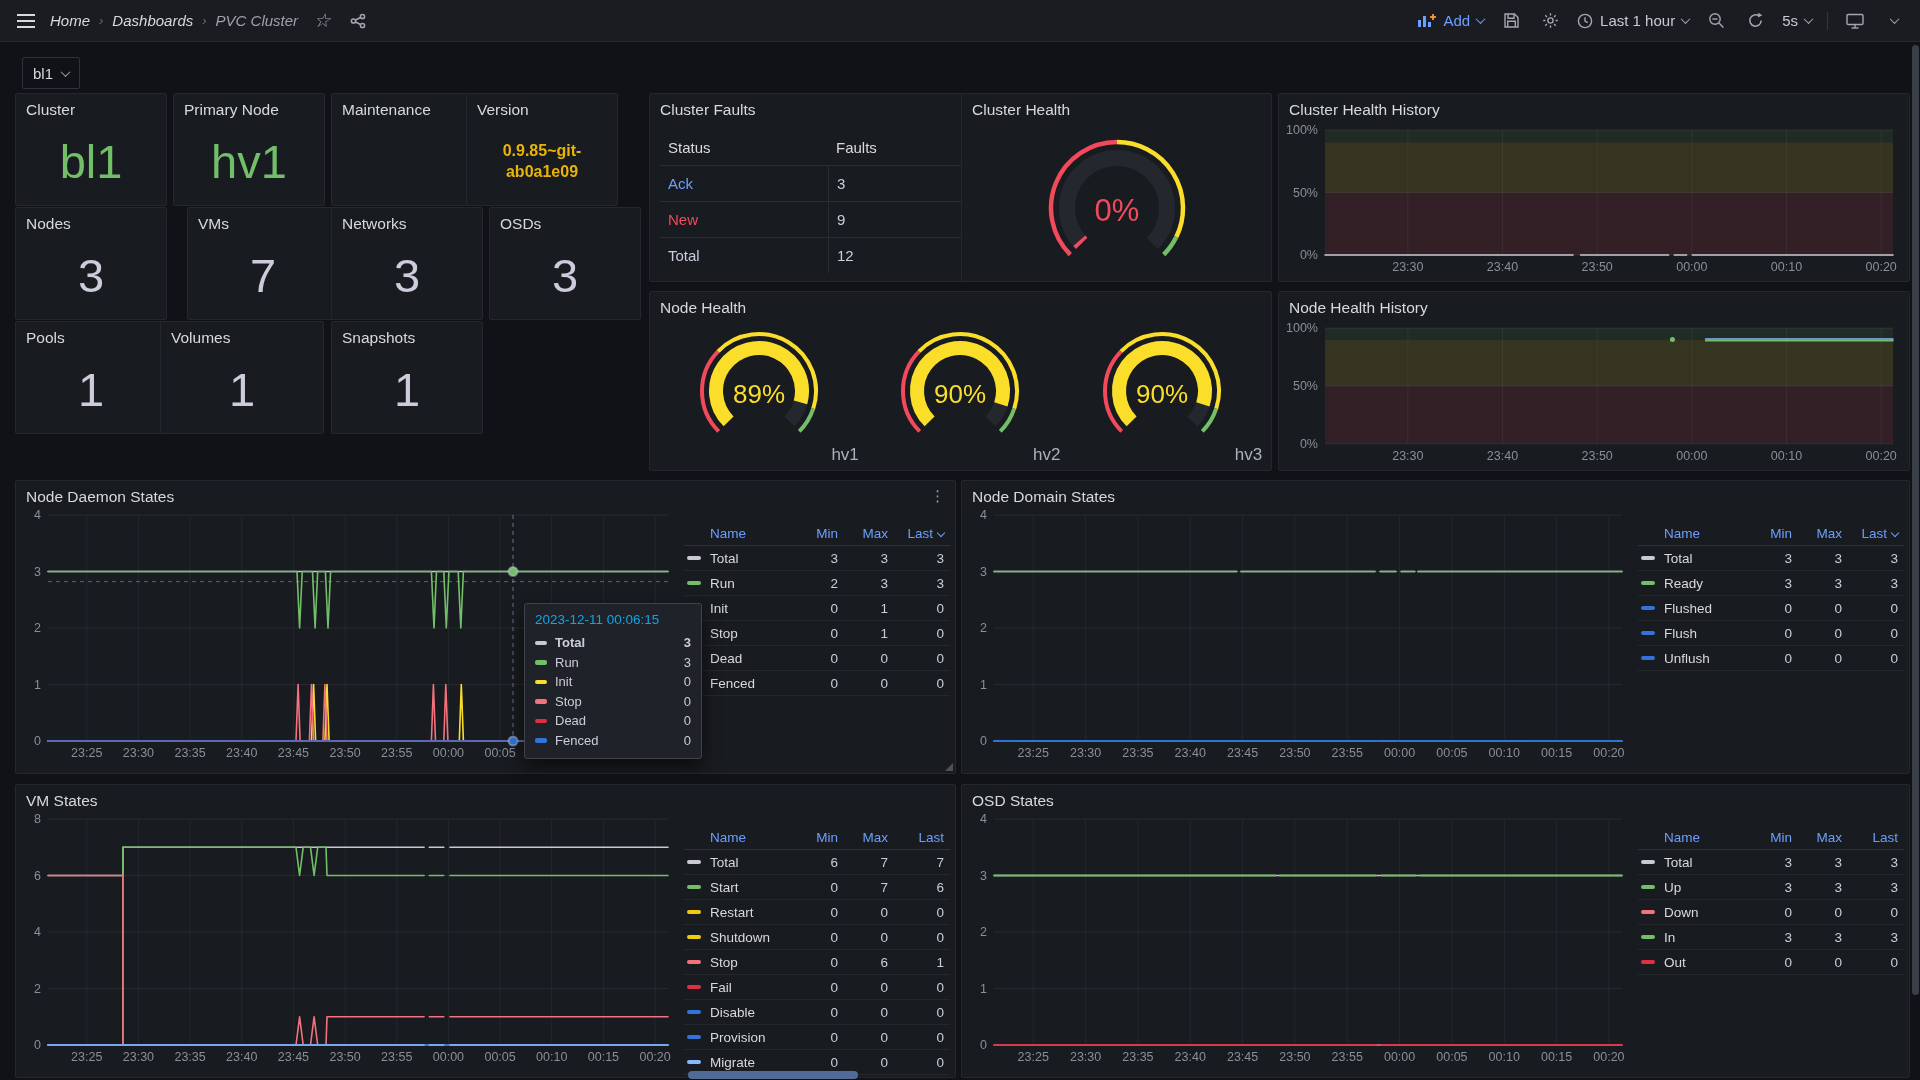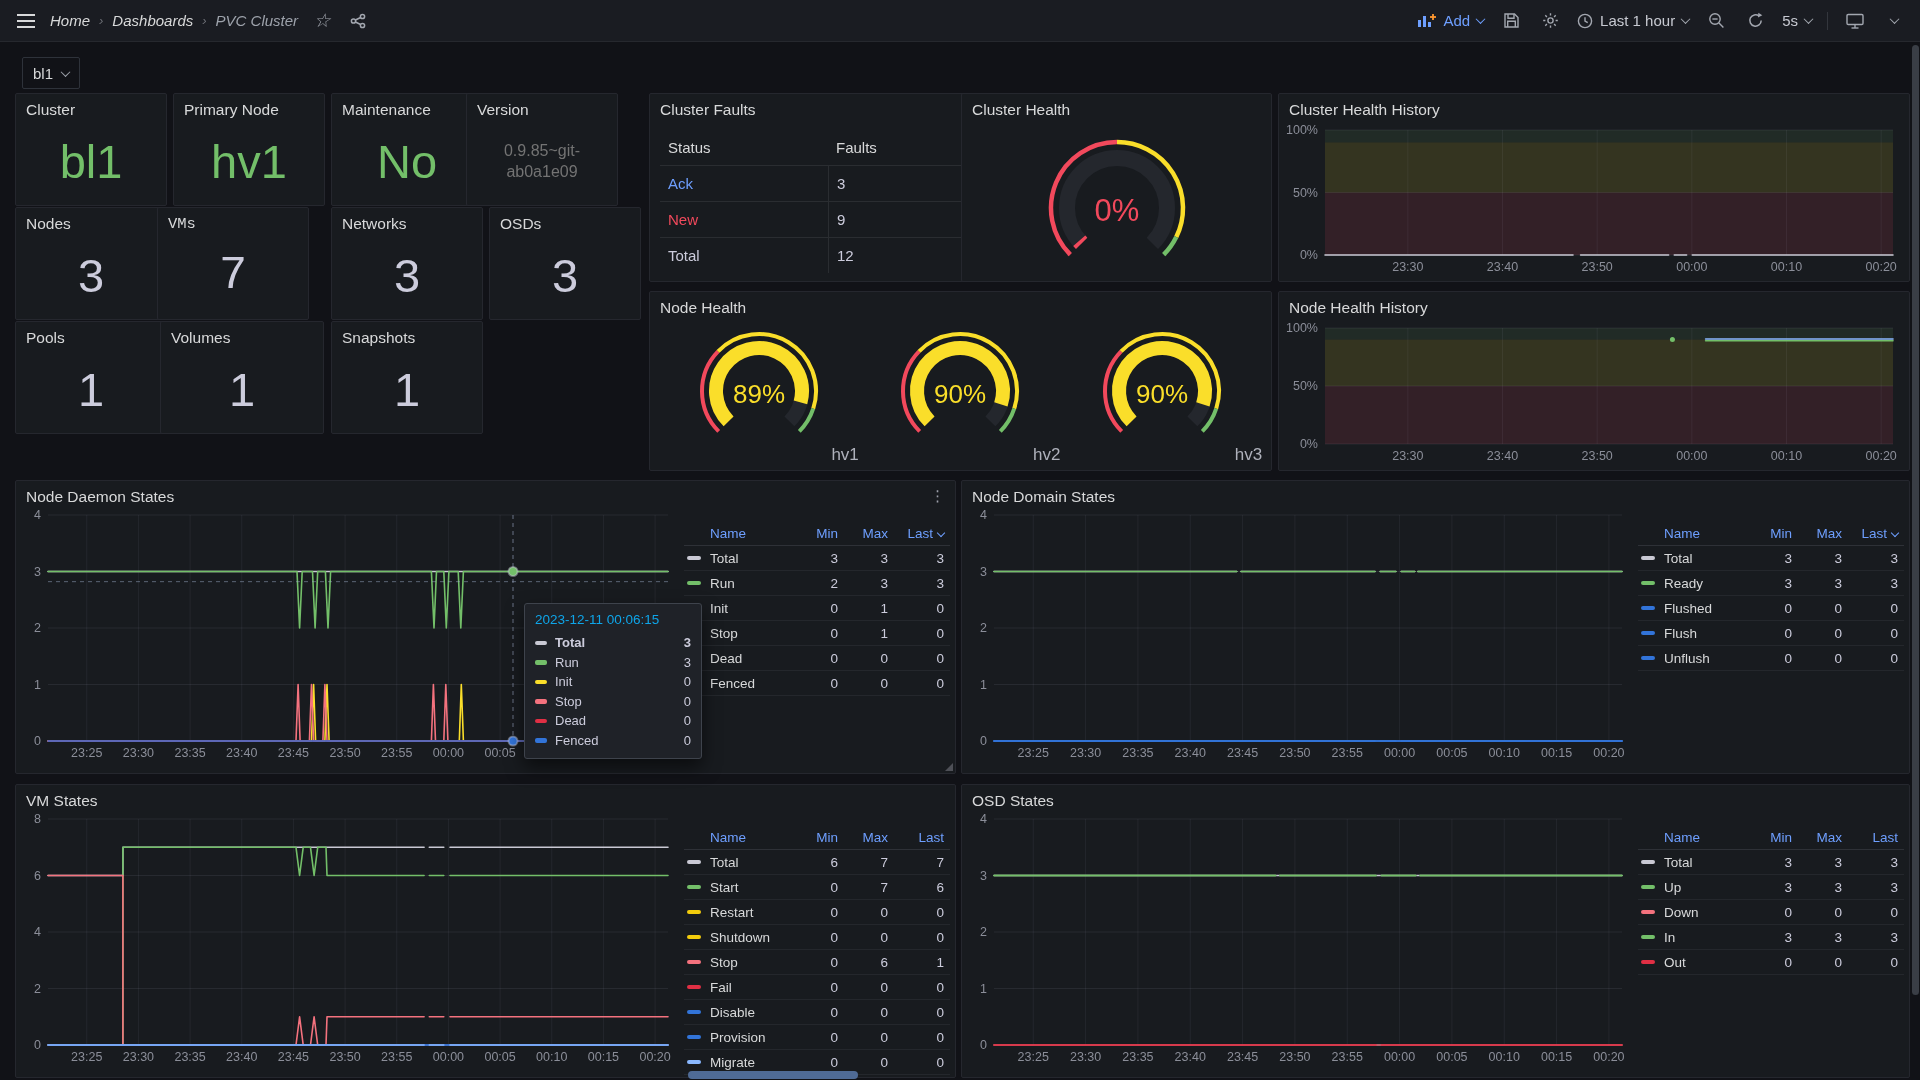--- a/index.html
+++ b/index.html
@@ -190,31 +190,30 @@
 <section class="panel" style="left:15px;top:93px;width:152px;height:113px;">
   <div class="ptitle">Cluster</div>
   <div class="stat-val" style="color: rgb(115, 191, 105);">bl1</div>
 </section>
 <section class="panel" style="left:173px;top:93px;width:152px;height:113px;">
   <div class="ptitle">Primary Node</div>
   <div class="stat-val" style="color: rgb(115, 191, 105);">hv1</div>
 </section>
 <section class="panel" style="left:331px;top:93px;width:152px;height:113px;">
   <div class="ptitle">Maintenance</div>
-  <div class="stat-val" style="color: rgb(115, 191, 105);">No</div>
 </section>
 <section class="panel" style="left:466px;top:93px;width:152px;height:113px;">
   <div class="ptitle">Version</div>
-  <div class="stat-val small" style="color: #737373;">0.9.85~git-ab0a1e09</div>
+  <div class="stat-val small" style="color: #eab308; font-weight: bold;">0.9.85~git-ab0a1e09</div>
 </section>
 <section class="panel" style="left:15px;top:207px;width:152px;height:113px;">
   <div class="ptitle">Nodes</div>
   <div class="stat-val" style="color: rgb(204, 204, 220);">3</div>
 </section>
-<section class="panel" style="left:157px;top:207px;width:152px;height:113px;font-family:Liberation Mono, monospace;">
+<section class="panel" style="left:187px;top:207px;width:152px;height:113px;">
   <div class="ptitle">VMs</div>
   <div class="stat-val" style="color: rgb(204, 204, 220);">7</div>
 </section>
 <section class="panel" style="left:331px;top:207px;width:152px;height:113px;">
   <div class="ptitle">Networks</div>
   <div class="stat-val" style="color: rgb(204, 204, 220);">3</div>
 </section>
 <section class="panel" style="left:489px;top:207px;width:152px;height:113px;">
   <div class="ptitle">OSDs</div>
   <div class="stat-val" style="color: rgb(204, 204, 220);">3</div>

